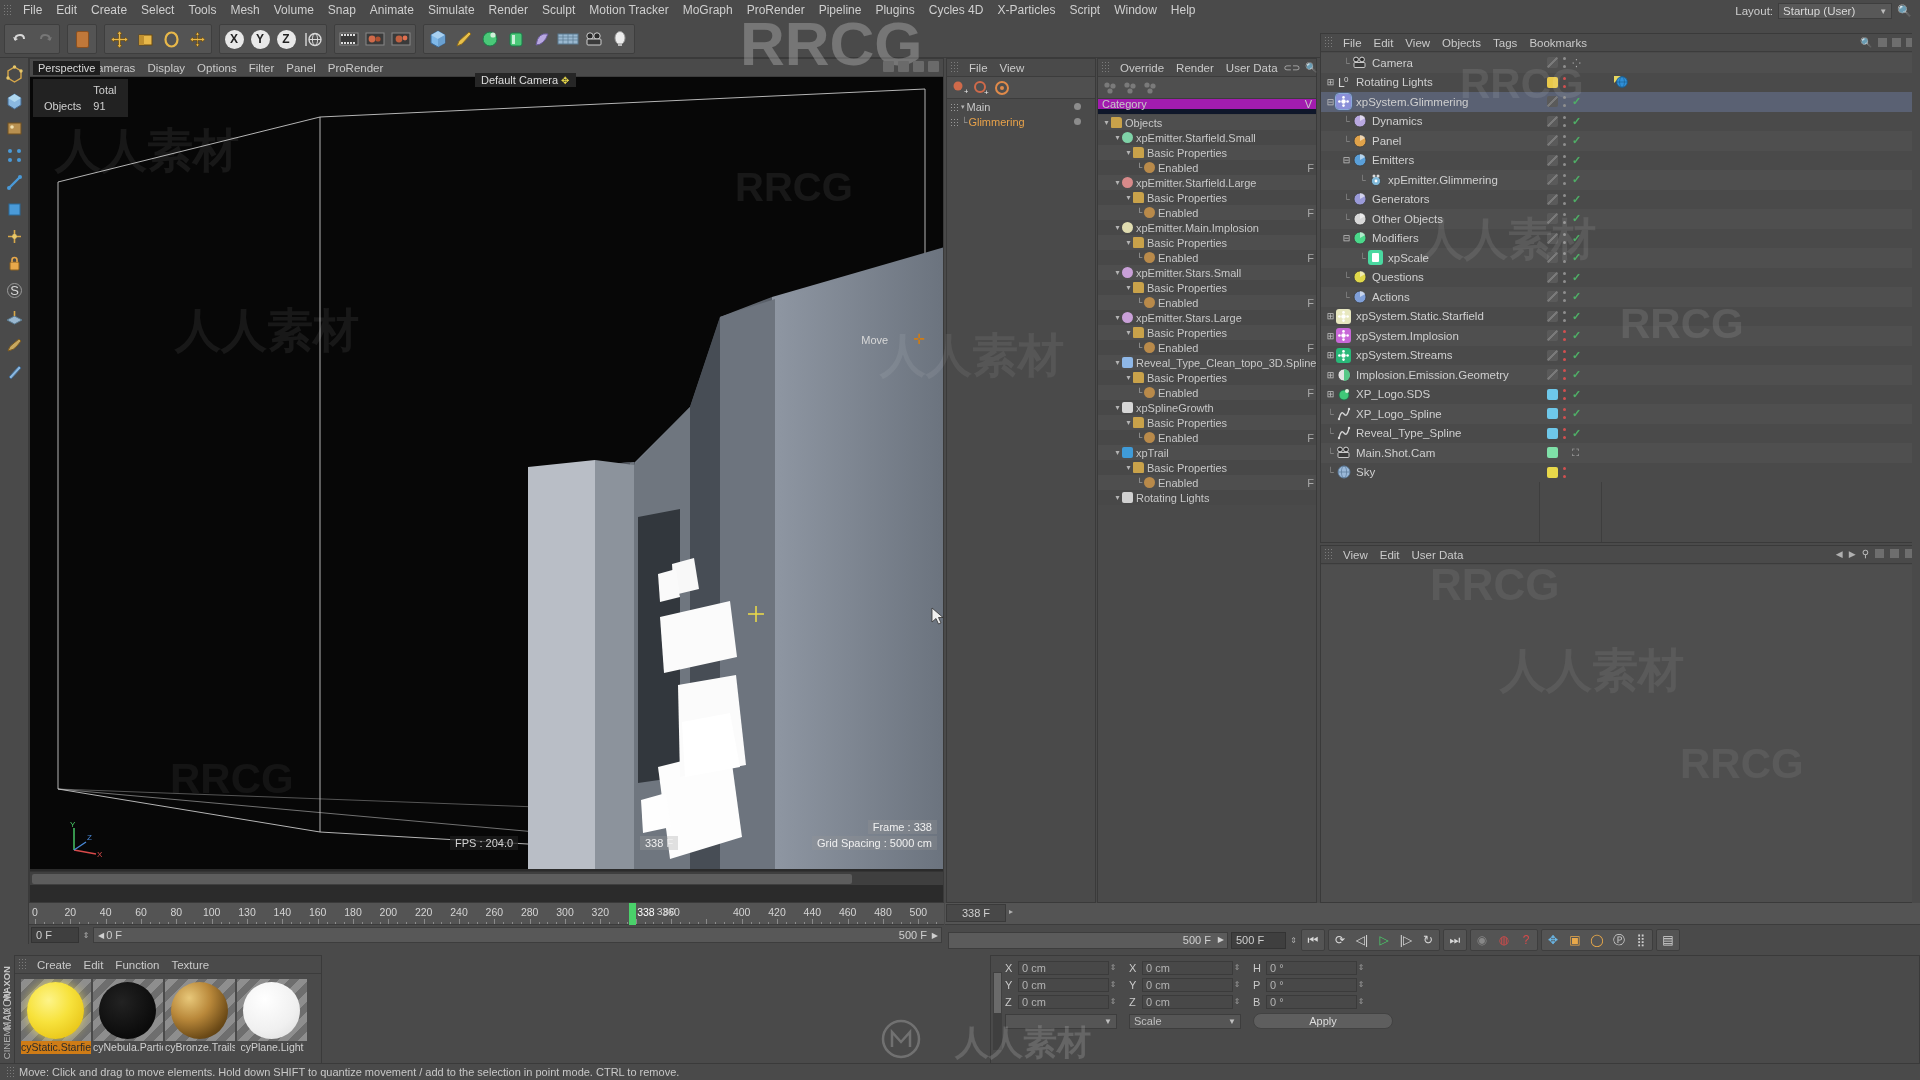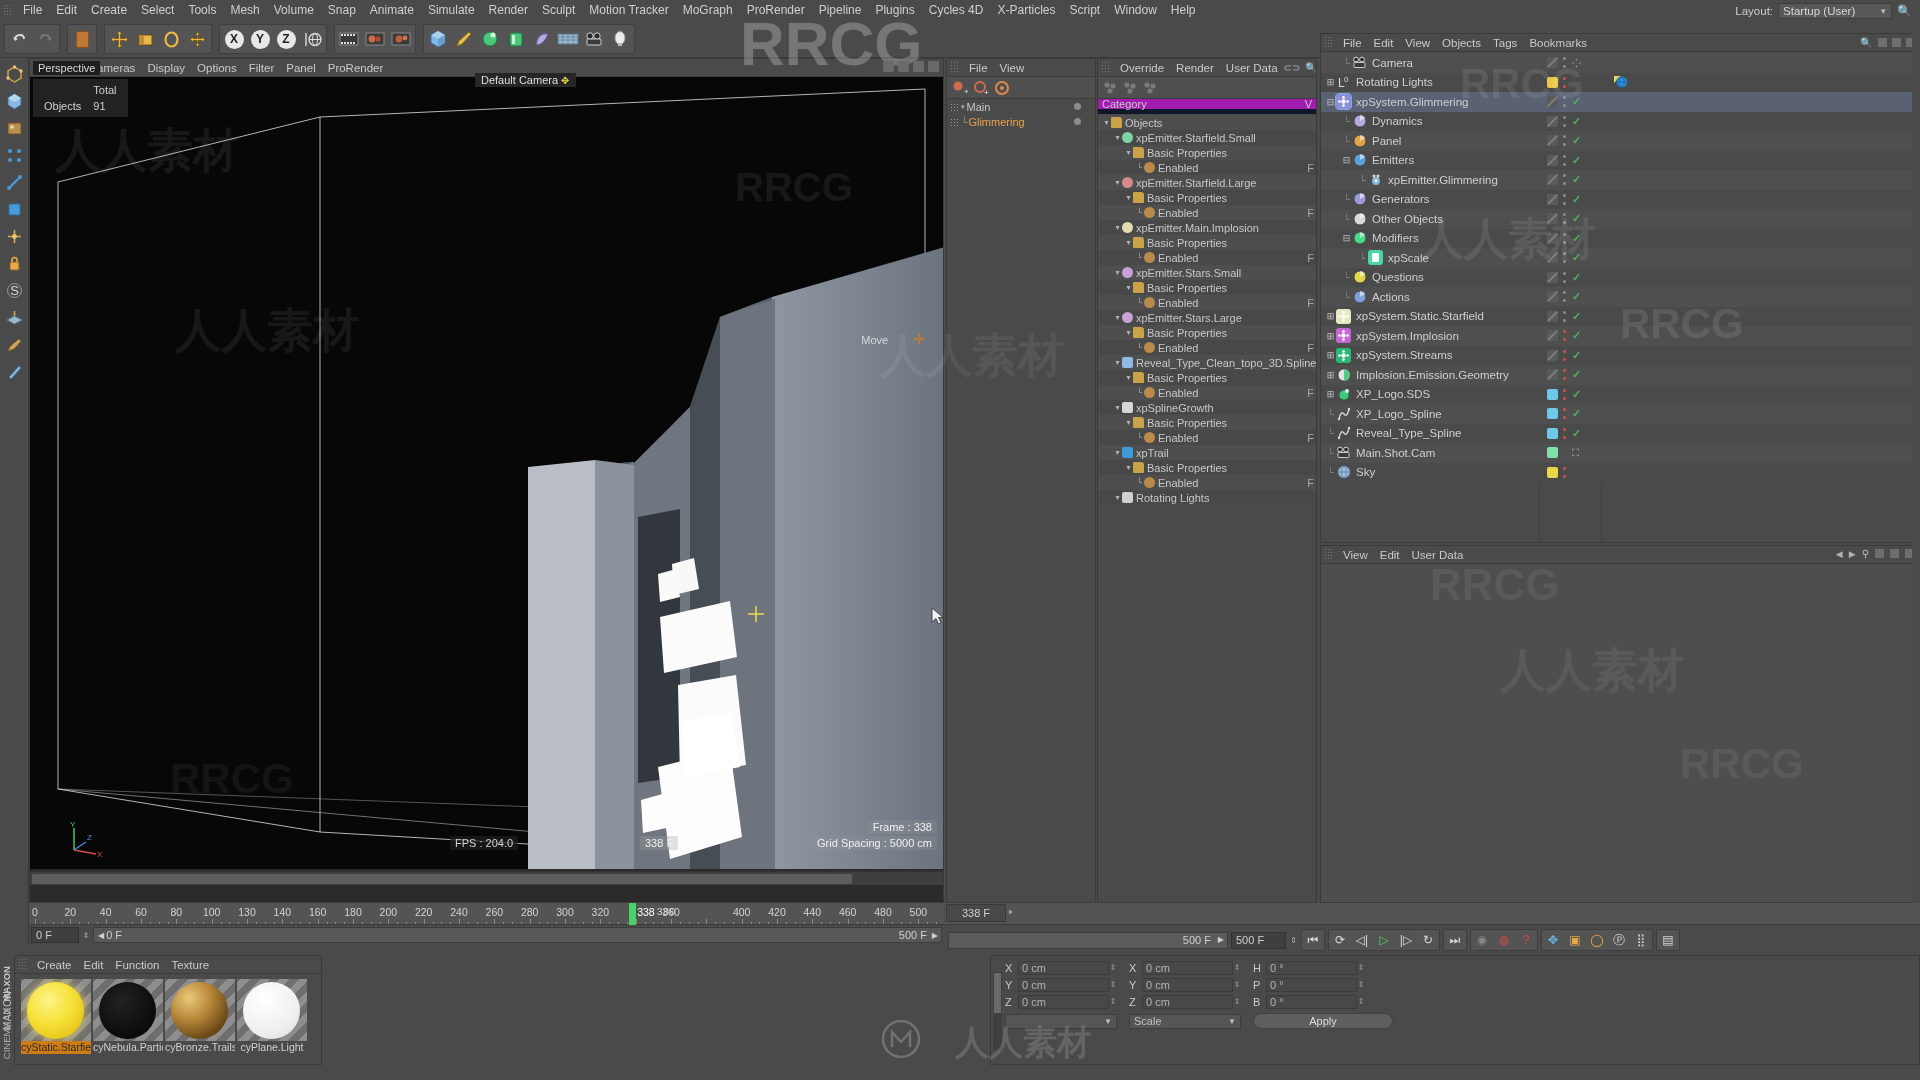--- a/index.html
+++ b/index.html
@@ -1672,20 +1672,24 @@
       <div class="dropdown" style="width:112px;">
         <span>Scale</span>
         <span class="ar">▼</span>
       </div>
       <div id="apply-btn" style="width:140px;">
         <span>Apply</span>
       </div>
     </div>
   </div>
 
+  <div id="statusbar">
+    <span class="gripper" style="margin-left:6px;"></span>
+    <span>Move: Click and drag to move elements. Hold down SHIFT to quantize movement / add to the selection in point mode. CTRL to remove.</span>
+  </div>
 
   <div>
     <div class="wm" style="left:740px;top:8px;font-size:62px;opacity:.9;color:rgba(235,235,235,.30);">RRCG</div>
     <div class="wm wm-cn" style="left:55px;top:120px;font-size:46px;">人人素材</div>
     <div class="wm" style="left:735px;top:165px;font-size:40px;">RRCG</div>
     <div class="wm wm-cn" style="left:175px;top:300px;font-size:46px;">人人素材</div>
     <div class="wm wm-cn" style="left:880px;top:325px;font-size:46px;">人人素材</div>
     <div class="wm" style="left:1460px;top:60px;font-size:42px;color:rgba(255,255,255,.09);">RRCG</div>
     <div class="wm wm-cn" style="left:1420px;top:210px;font-size:44px;color:rgba(255,255,255,.09);">人人素材</div>
     <div class="wm" style="left:1620px;top:300px;font-size:42px;color:rgba(255,255,255,.10);">RRCG</div>

